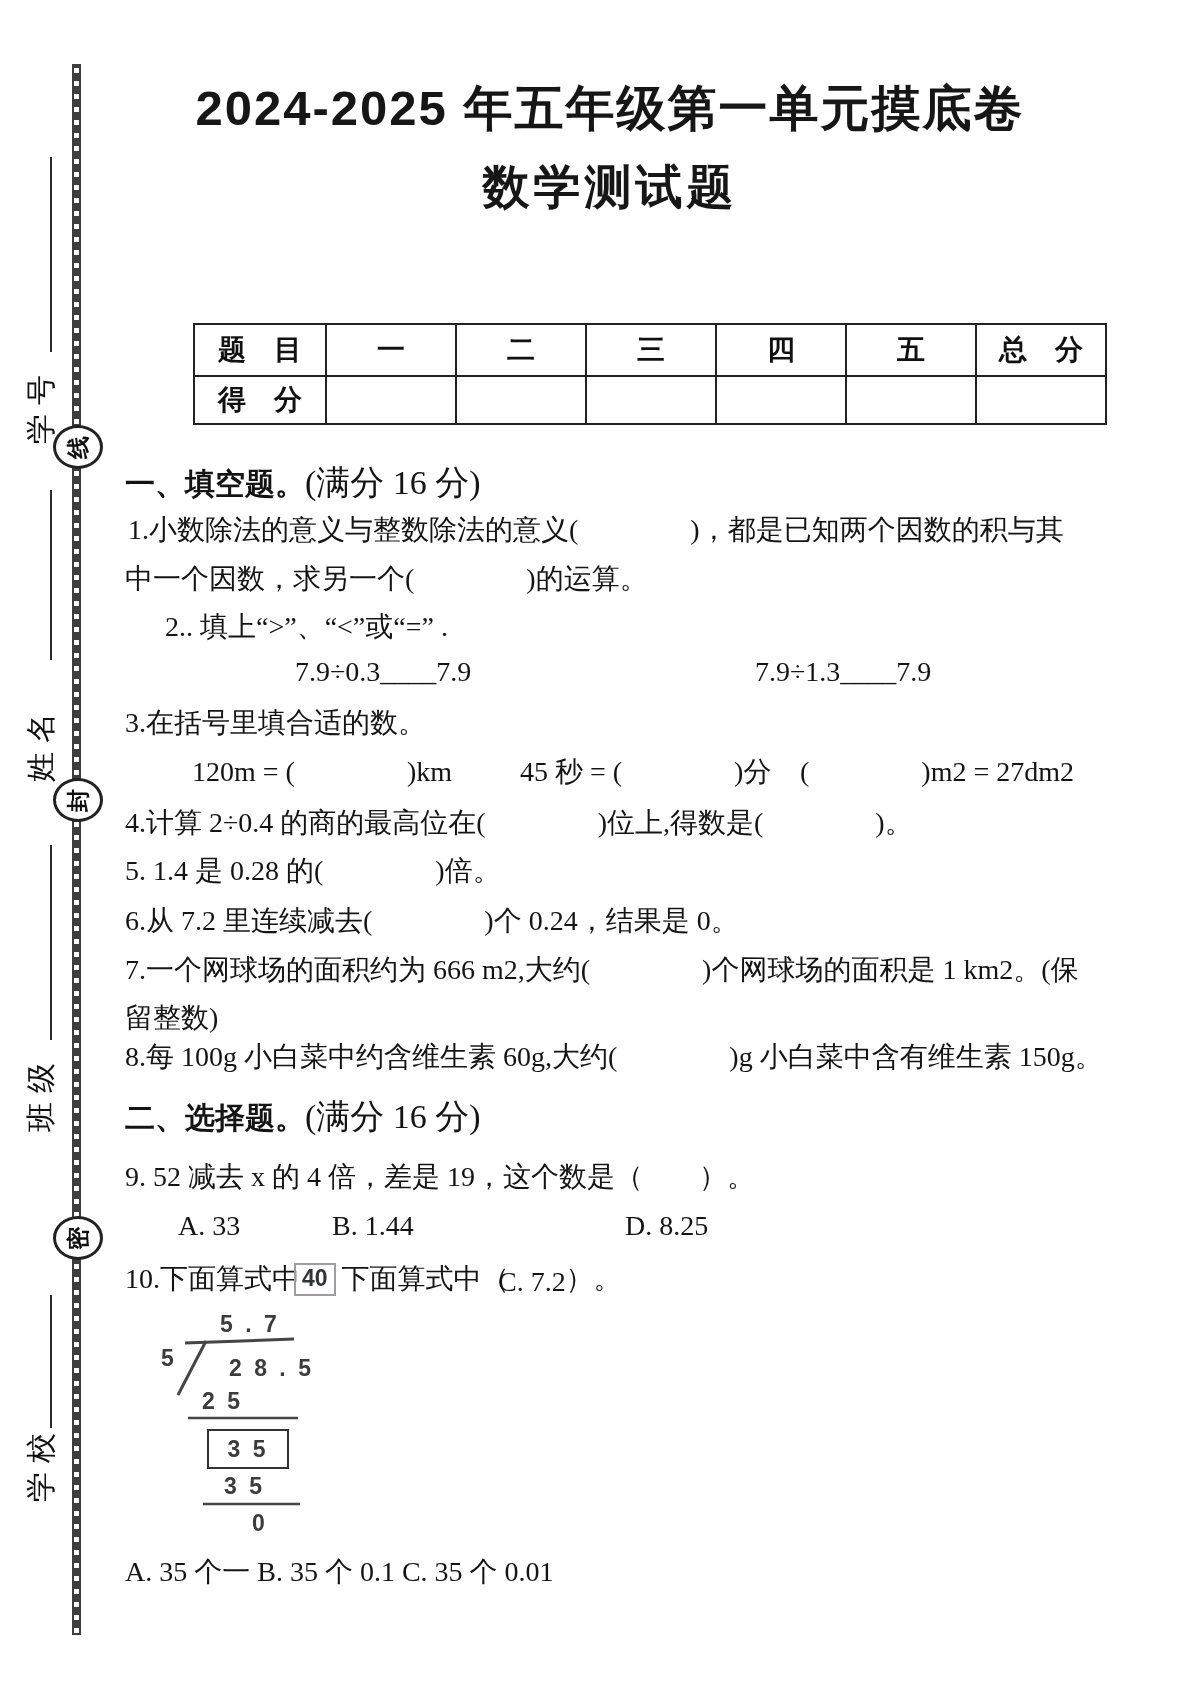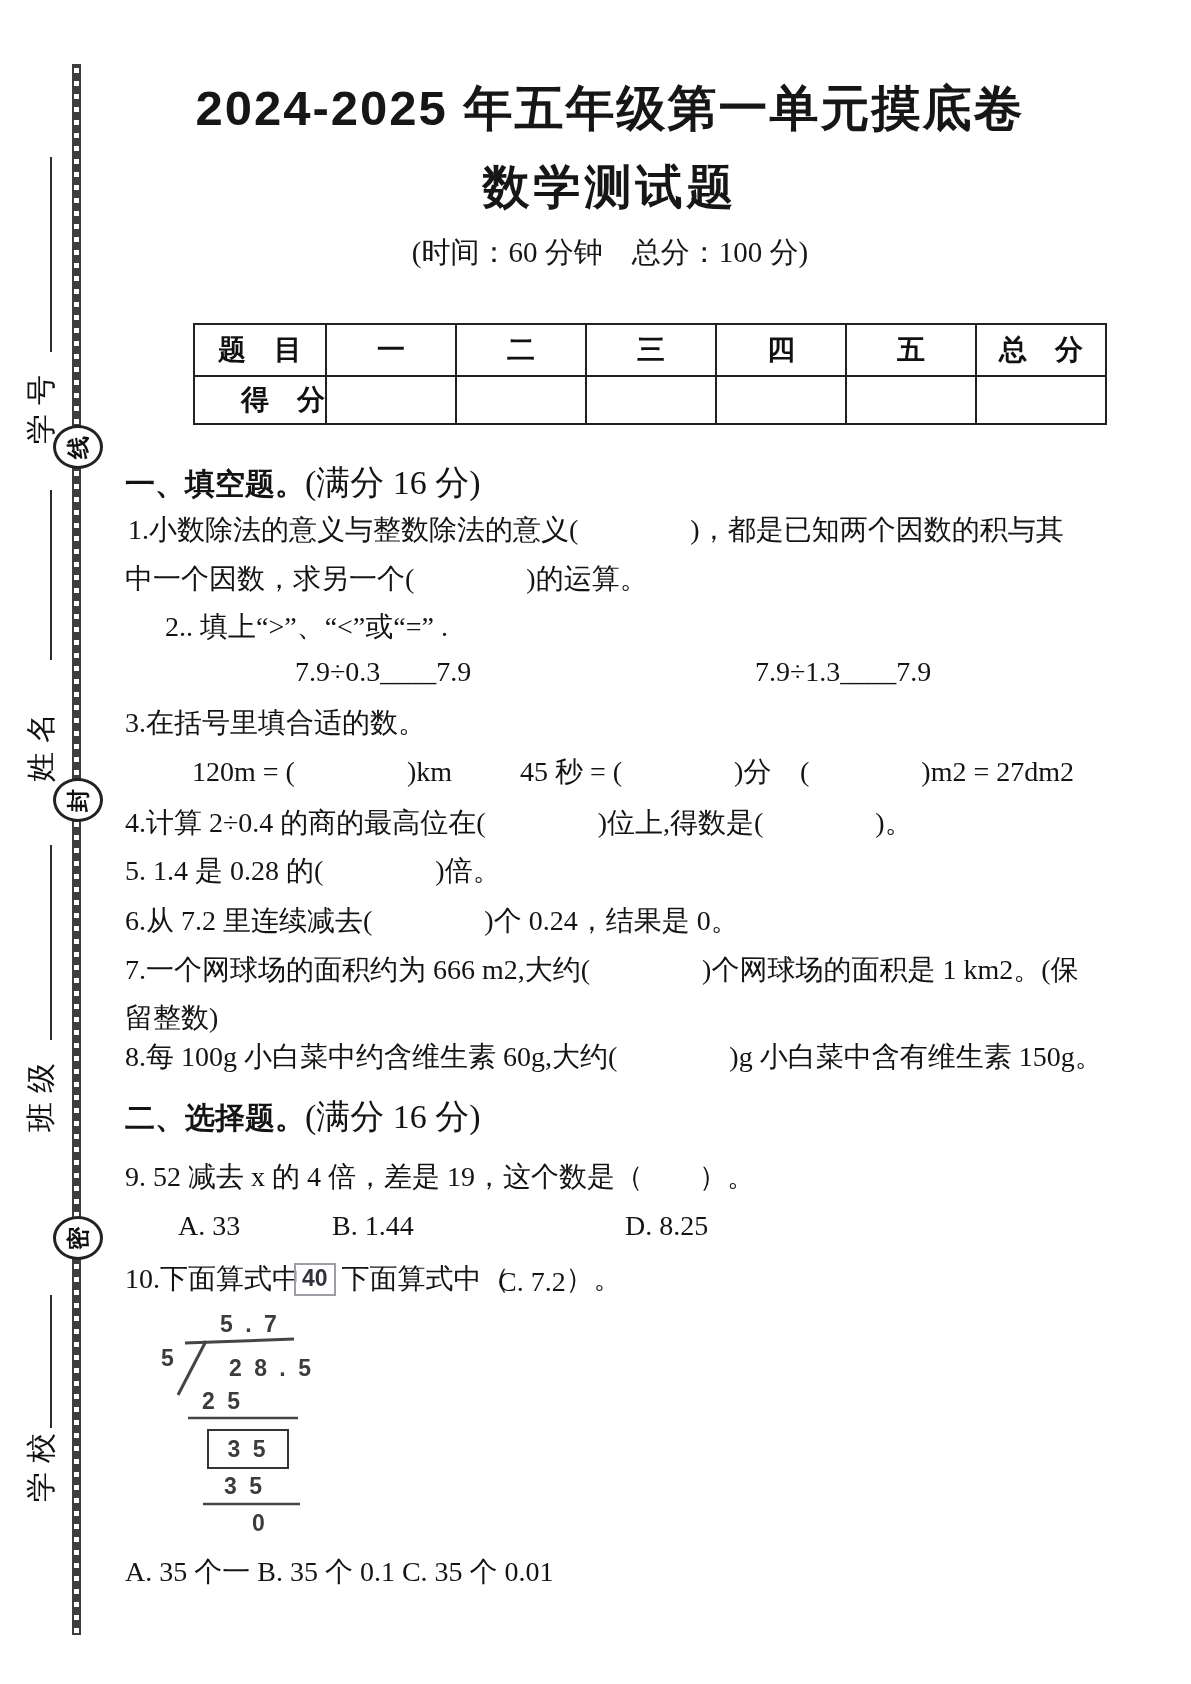--- a/index.html
+++ b/index.html
@@ -62,21 +62,21 @@
     border-collapse:collapse;table-layout:fixed;
   }
   table.score td{
     border:2px solid #222222;
     text-align:center;vertical-align:middle;
     font-family:"Liberation Sans","DejaVu Sans",sans-serif;
     font-size:28px;font-weight:bold;color:#111111;
     padding:0;
   }
   table.score tr.r1 td{height:50px;}
-  table.score tr.r2 td{height:46px;text-align:right;}
+  table.score tr.r2 td{height:46px;}
   
   .line{position:absolute;font-size:28px;white-space:nowrap;color:#141414;}
   .sec-title{font-family:"Liberation Sans","DejaVu Sans",sans-serif;font-weight:bold;font-size:30px;}
   .sec-score{font-size:34px;}
   .boxed35{
     display:inline-block;border:2px solid #a39aa8;
     padding:0 6px 2px 6px;margin:0 6px 0 -6px;
     font-size:23px;font-weight:bold;color:#33323a;
     font-family:"Liberation Sans","DejaVu Sans",sans-serif;
     vertical-align:2px;
@@ -118,21 +118,20 @@
     </div>
   <div class="seal" style="top:778px;">
       <span>封</span>
     </div>
   <div class="seal" style="top:1216px;">
       <span>密</span>
     </div>
 
   <div class="title1">2024-2025 年五年级第一单元摸底卷</div>
   <div class="title2">数学测试题</div>
-  <div class="meta">(时间：60 分钟　总分：100 分)</div>
 
   <table class="score">
     <tbody>
         <tr class="r1">
       <td style="width:130px;">题　目</td>
       <td style="width:128px;">一</td>
       <td style="width:128px;">二</td>
       <td style="width:128px;">三</td>
       <td style="width:128px;">四</td>
       <td style="width:128px;">五</td>

